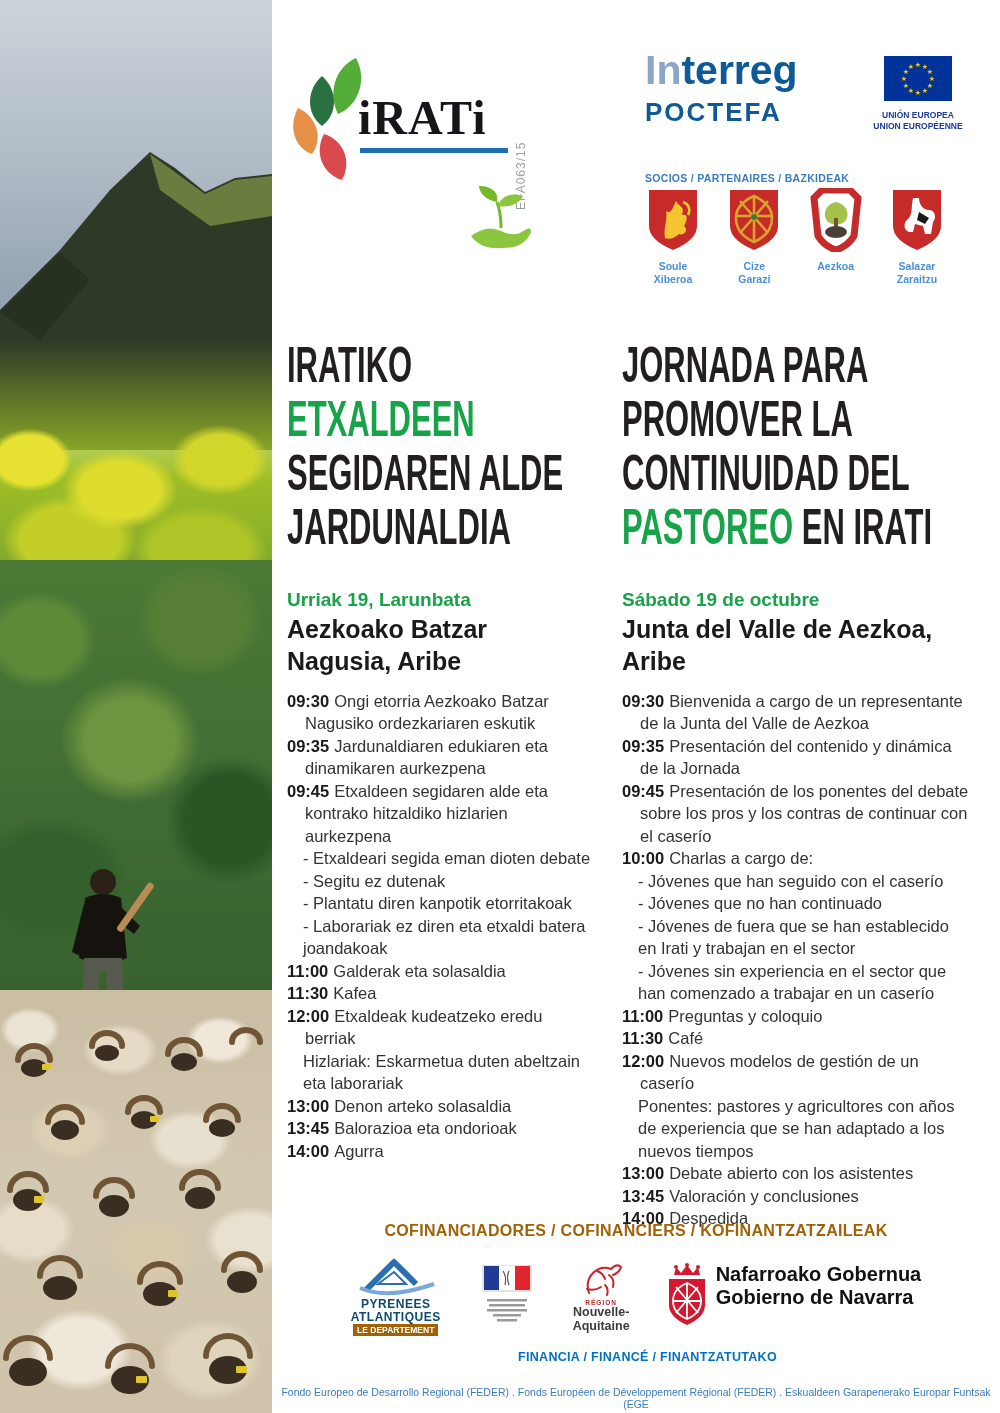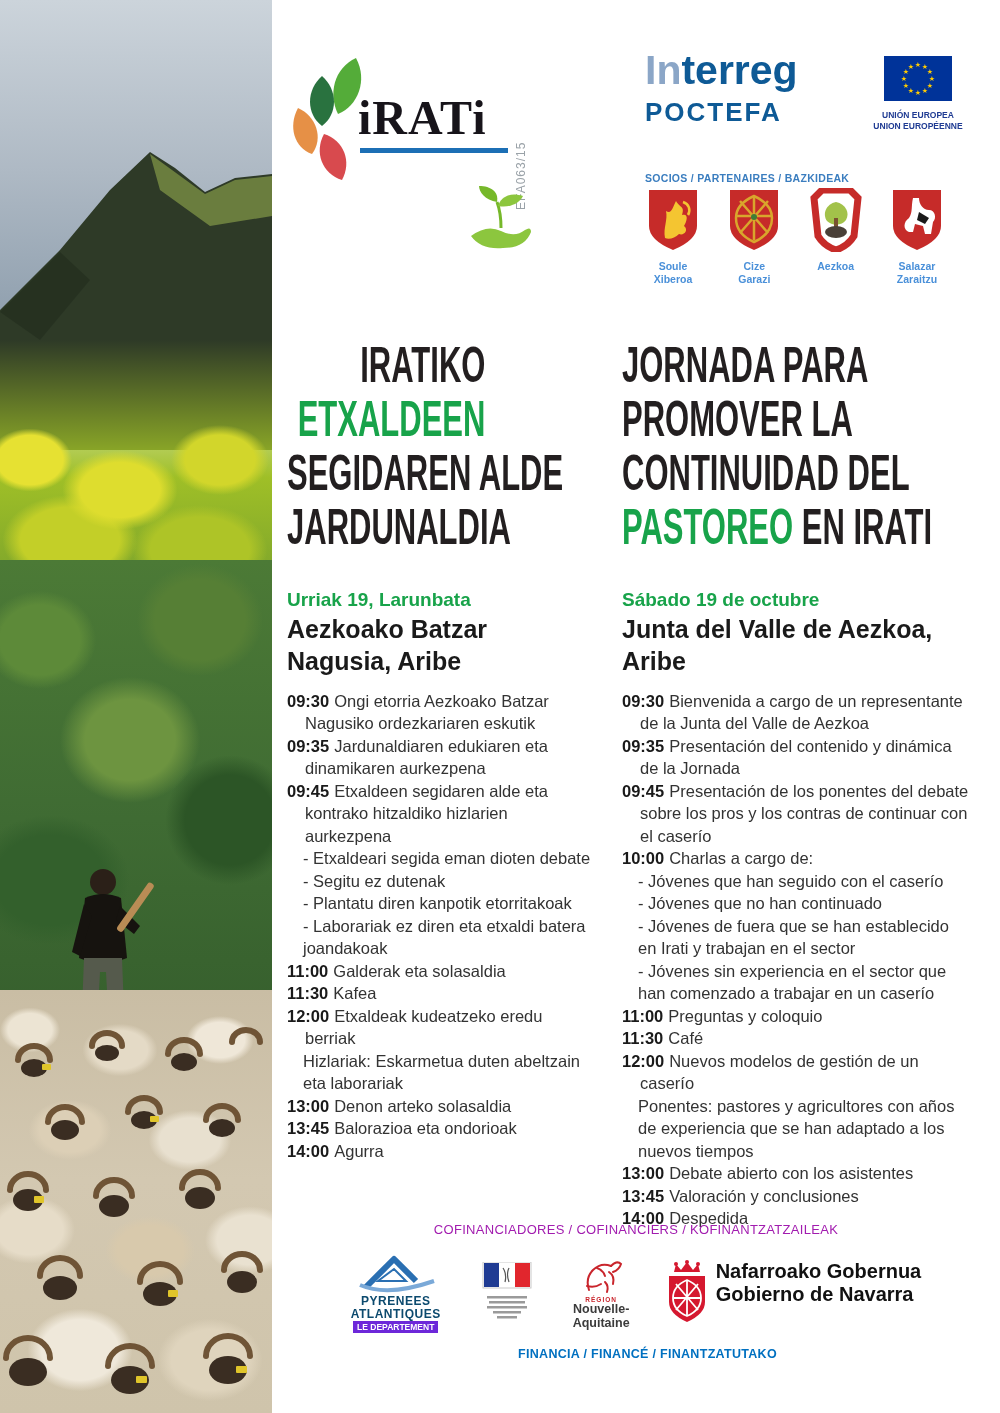--- a/index.html
+++ b/index.html
@@ -63,43 +63,43 @@
   .eu-block{position:absolute;left:872px;top:56px;width:92px;text-align:center;}
   .eu-caption{margin-top:5px;font-size:8.5px;font-weight:bold;color:#1f3b93;line-height:1.25;}
 
   .partners-heading{position:absolute;left:645px;top:172px;font-size:10.5px;font-weight:bold;
       color:#3a7dbf;letter-spacing:.3px;}
   .partners-row{position:absolute;left:636px;top:188px;width:318px;display:flex;justify-content:space-between;}
   .partner{width:74px;text-align:center;}
   .partner .label{margin-top:4px;font-size:10.5px;line-height:1.2;color:#4a90d9;font-weight:bold;}
 
   
-  .title-block{position:absolute;text-align:right;}
+  .title-block{position:absolute;}
   .title-left{left:287px;top:338px;width:320px;}
   .title-right{left:622px;top:338px;width:360px;}
   .title-line{font-weight:bold;font-size:50px;line-height:54px;white-space:nowrap;
       transform:scaleX(.62);transform-origin:0 50%;color:#231f20;}
   .title-line.green,.title-green{color:#18a34a;}
 
   .col-left{position:absolute;left:287px;top:588px;width:308px;}
   .col-right{position:absolute;left:622px;top:588px;width:348px;}
   .date-line{font-size:19px;font-weight:bold;color:#18a34a;line-height:1.3;}
   .venue-line{font-size:25px;font-weight:bold;color:#1a1a1a;line-height:1.3;margin-bottom:12px;}
   .schedule{font-size:16.5px;line-height:22.5px;color:#333;}
   .srow{padding-left:18px;text-indent:-18px;}
   .srow.indent{padding-left:16px;text-indent:0;}
   .srow .time{font-weight:bold;color:#1a1a1a;margin-right:5px;}
 
   
   .footer{position:absolute;left:272px;top:1222px;width:728px;text-align:center;}
-  .fin-heading{font-size:13px;font-weight:normal;color:#a21caf;letter-spacing:.3px;}
+  .fin-heading{font-size:16px;font-weight:bold;color:#a16207;letter-spacing:.3px;}
   .logos-row{margin-top:12px;display:flex;justify-content:center;align-items:center;gap:34px;height:88px;}
   .logo-item{display:flex;flex-direction:column;align-items:center;}
   .pyrenees-text{font-size:12px;font-weight:bold;color:#0c4a6e;line-height:1.05;letter-spacing:.5px;}
-  .pyrenees-badge{margin-top:1px;font-size:8.5px;font-weight:bold;color:#fff;background:#6d28d9;padding:1px 4px;}
+  .pyrenees-badge{margin-top:1px;font-size:8.5px;font-weight:bold;color:#fff;background:#a16207;padding:1px 4px;}
   .na-region{font-size:6.5px;color:#c9252c;font-weight:bold;letter-spacing:1px;}
   .na-name{font-size:12.5px;font-weight:bold;color:#3b3b3b;line-height:1.1;}
   .navarra{flex-direction:row;gap:6px;align-items:flex-start;}
   .navarra-text{text-align:left;font-size:20px;font-weight:bold;color:#111;line-height:1.15;}
   .fin-heading2{margin-top:10px;font-size:12.5px;font-weight:bold;color:#0070c0;letter-spacing:.3px;padding-left:23px;}
   .feder-line{margin-top:22px;font-size:10.5px;color:#3a7dbf;}
 </style>
 </head>
 <body>
 
@@ -423,15 +423,16 @@
           </g>
         </svg>
         <div class="navarra-text">
           <div>Nafarroako Gobernua</div>
           <div>Gobierno de Navarra</div>
         </div>
       </div>
     </div>
 
     <div class="fin-heading2">FINANCIA / FINANCÉ / FINANTZATUTAKO</div>
+    <div class="feder-line">Fondo Europeo de Desarrollo Regional (FEDER)  .  Fonds Européen de Développement Régional (FEDER)  .  Eskualdeen Garapenerako Europar Funtsak (EGE</div>
   </div>
 
 </div>
 
 </body></html>

